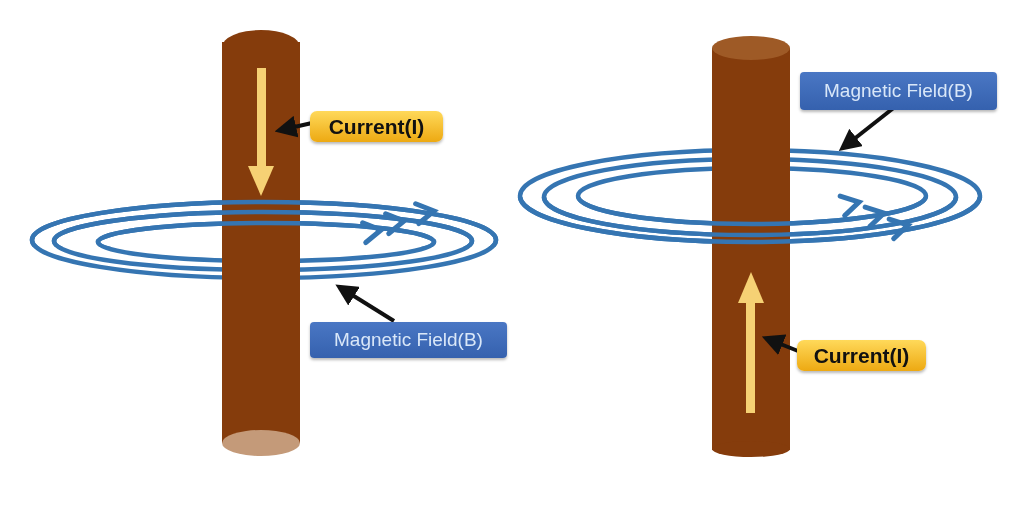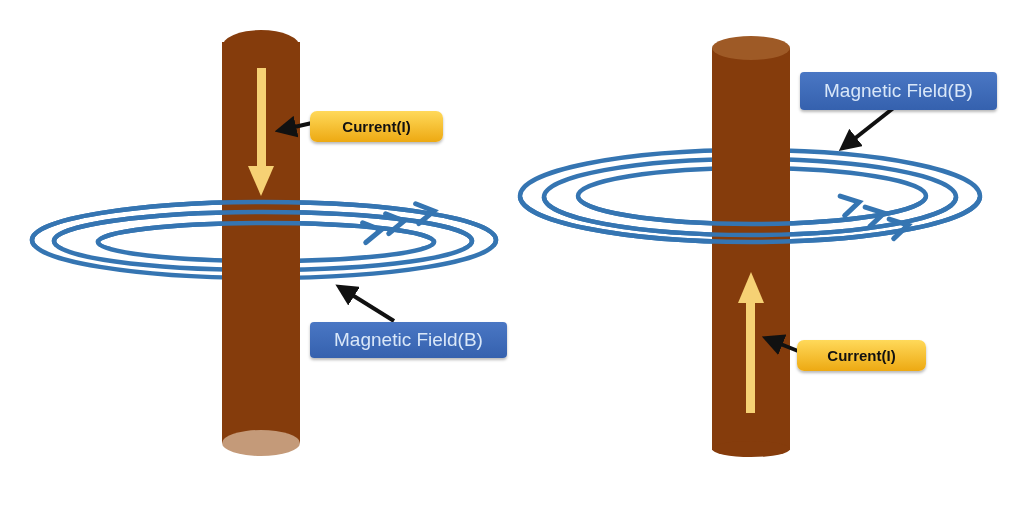--- a/index.html
+++ b/index.html
@@ -21,21 +21,21 @@
   .label-box{
     position:absolute;
     display:flex;align-items:center;justify-content:center;
     white-space:nowrap;
     box-shadow:0 2px 3px rgba(0,0,0,0.28);
   }
   .box-yellow{
     background:linear-gradient(var(--current-box-top,#ffd95a), var(--current-box-bottom,#eda912));
     border-radius:7px;
     color:var(--current-text,#111);
-    font-size:15px;font-weight:700;
+    font-size:21px;font-weight:700;
   }
   .box-blue{
     background:linear-gradient(var(--field-box-top,#4a77c4), var(--field-box-bottom,#3561ae));
     border-radius:4px;
     color:var(--field-text,#d9e7f8);
     font-size:19px;font-weight:400;
   }
   .lb-current-left {left:310px;top:111px;width:133px;height:31px;}
   .lb-field-left   {left:310px;top:322px;width:197px;height:36px;}
   .lb-field-right  {left:800px;top:72px; width:197px;height:38px;}

